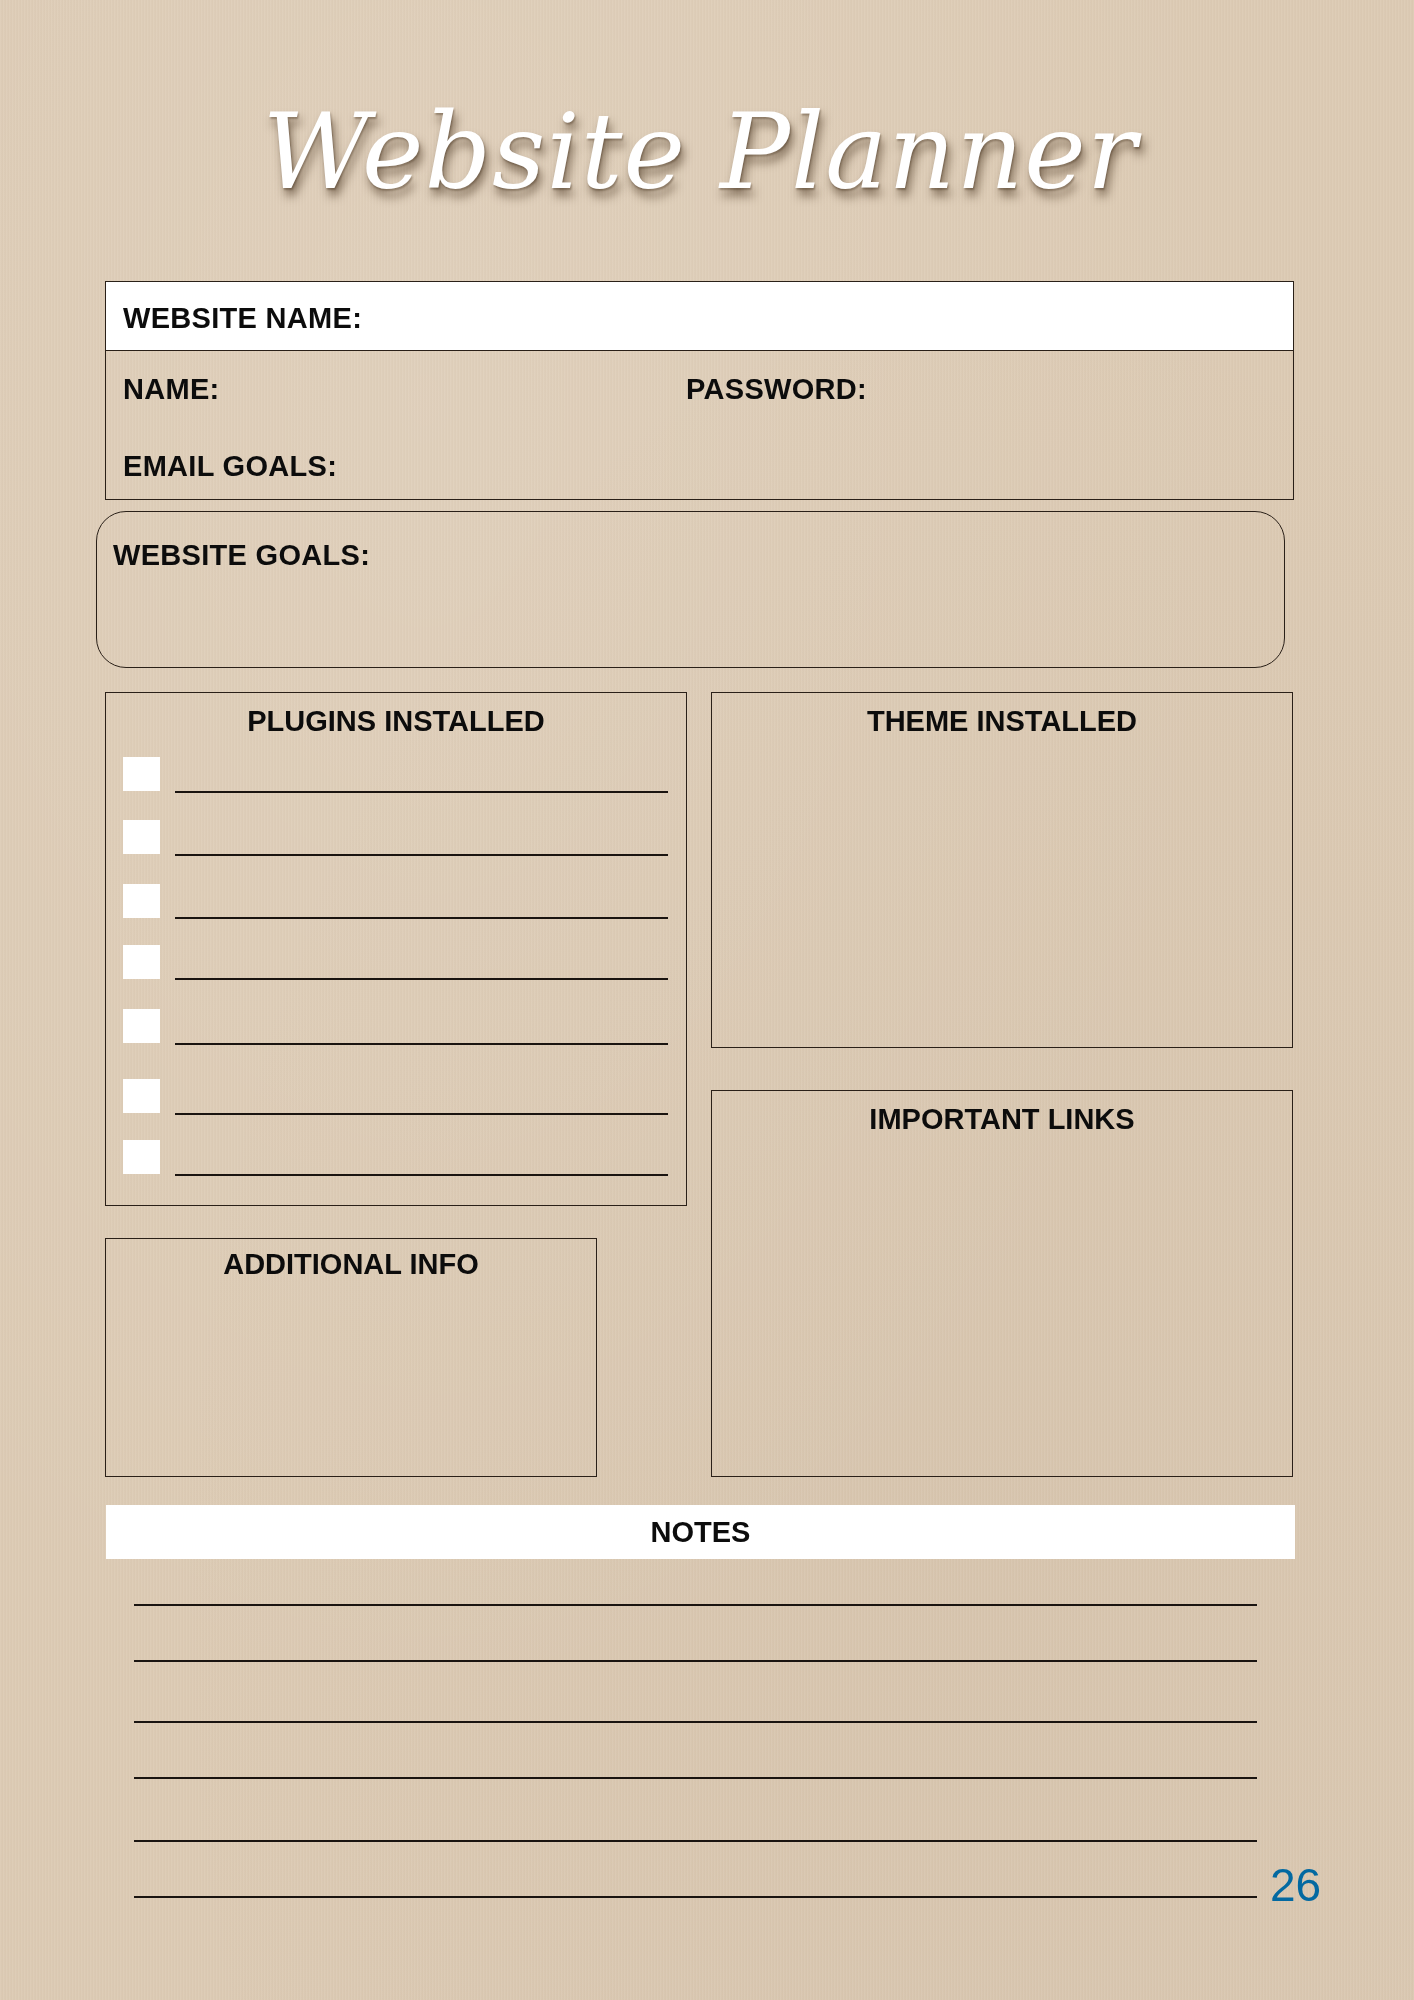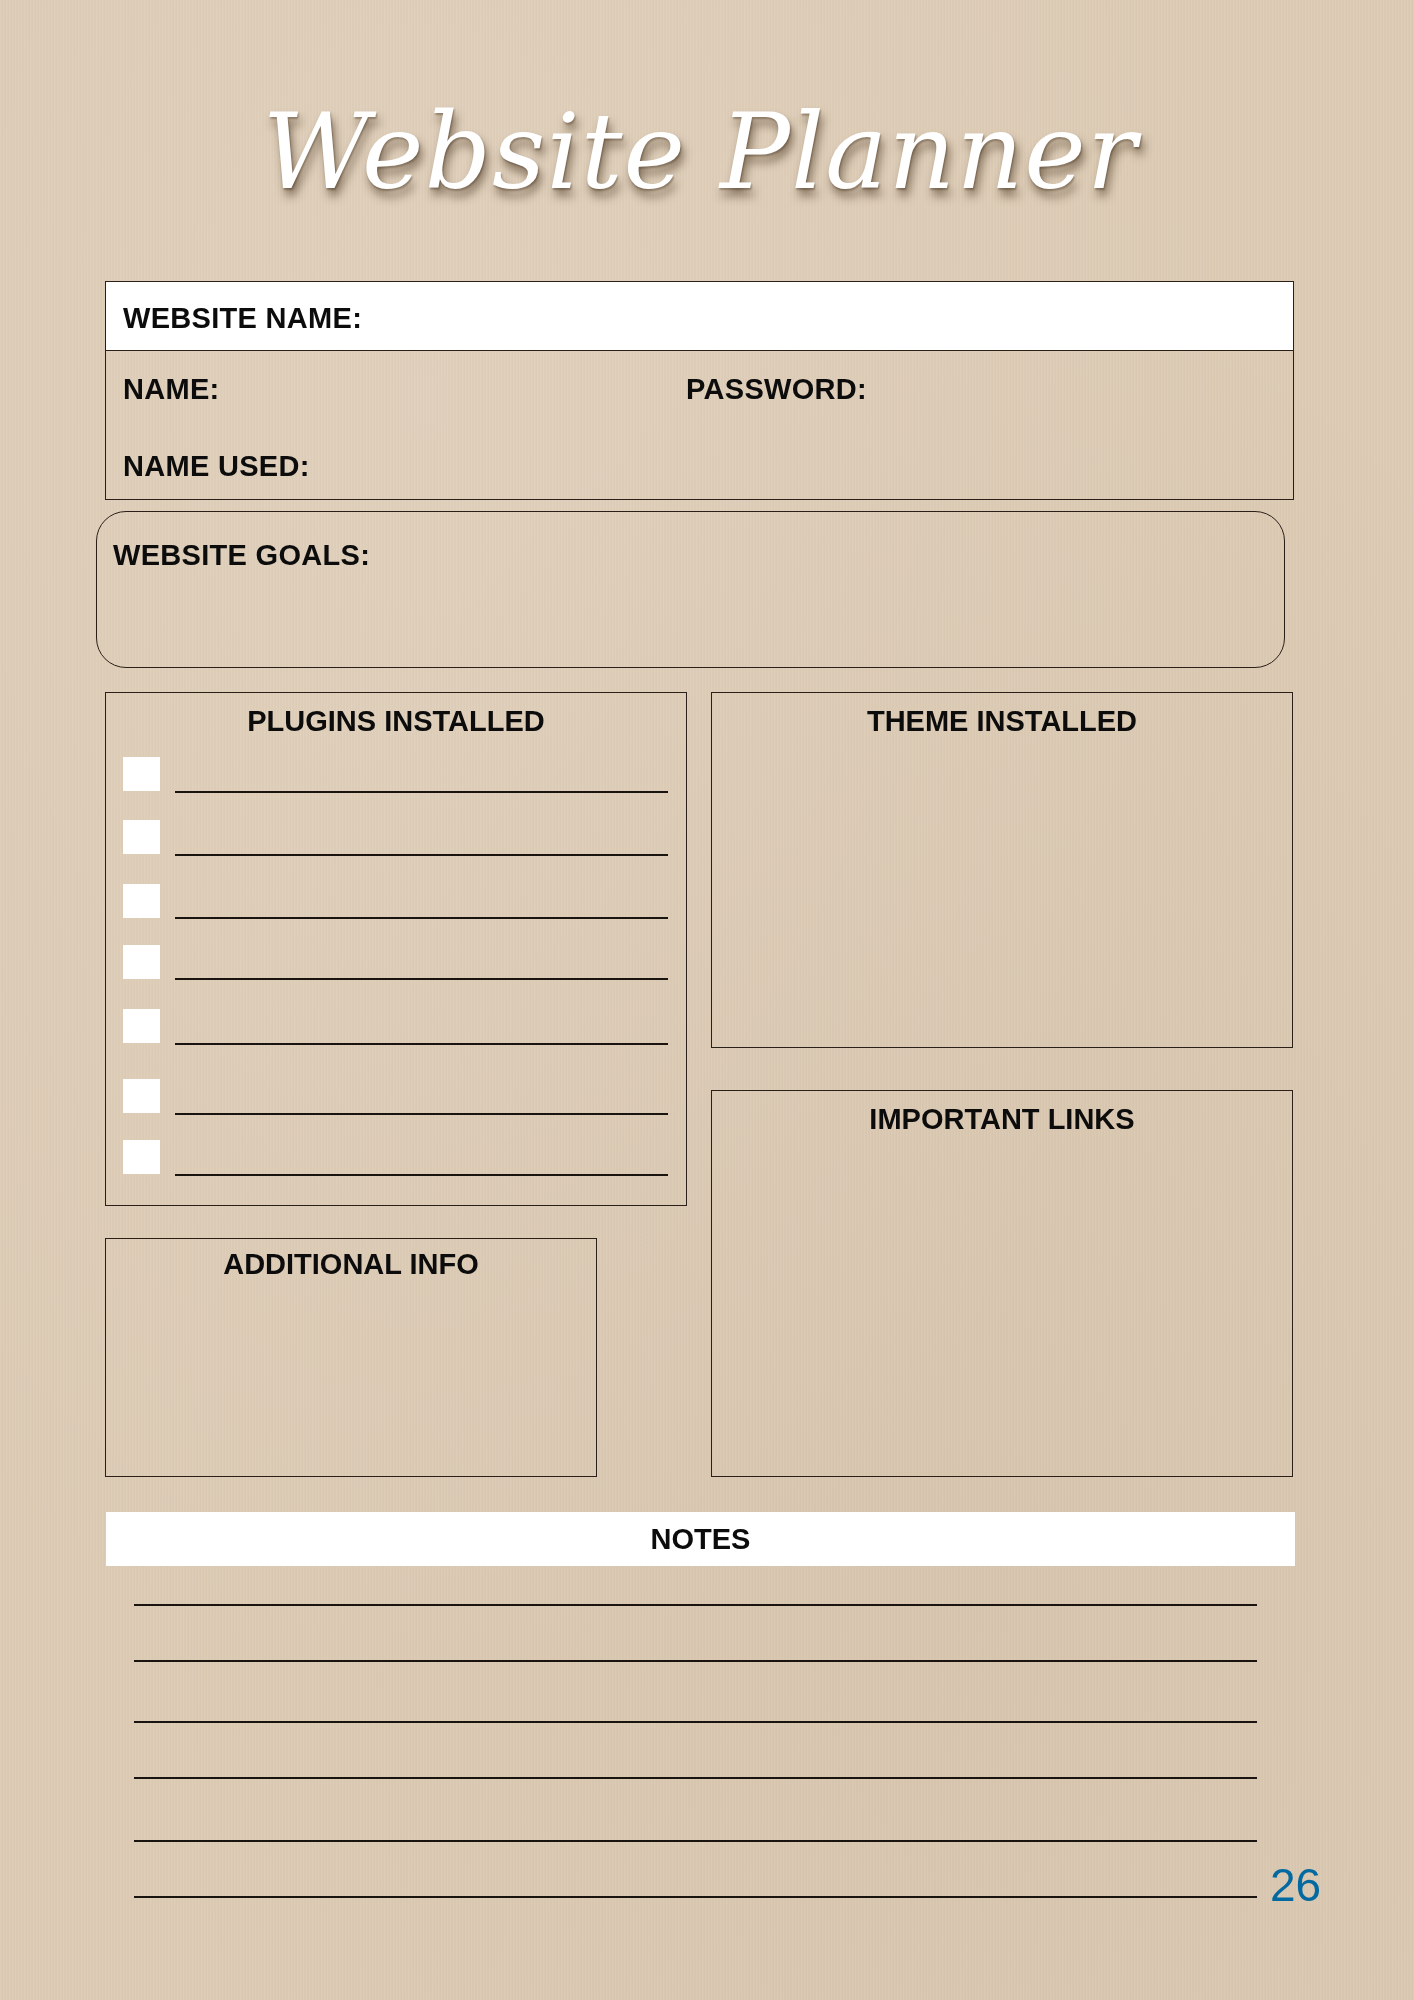--- a/index.html
+++ b/index.html
@@ -41,21 +41,21 @@
 </head>
 <body>
 
 <div class="abs title">Website Planner</div>
 
 <div class="box" style="left:105px; top:269px; width:1189px; height:219px;margin-top:12px;">
   <div class="white-band" style="left:0; top:0; right:0; height:68px; border-bottom:1.5px solid #2a2018;"></div>
   <div class="label" style="left:17px; top:22px;">WEBSITE NAME:</div>
   <div class="label" style="left:17px; top:93px;">NAME:</div>
   <div class="label" style="left:580px; top:93px;">PASSWORD:</div>
-  <div class="label" style="left:17px; top:170px;">NAME USED:</div>
+  <div class="label" style="left:17px; top:170px;">EMAIL GOALS:</div>
   <div class="abs" style="left:130px; top:80px; width:420px; height:50px;"></div>
   <div class="abs" style="left:780px; top:80px; width:400px; height:50px;"></div>
   <div class="abs" style="left:210px; top:155px; width:960px; height:50px;"></div>
 </div>
 
 <div class="box" style="left:96px; top:511px; width:1189px; height:157px;border-radius:30px;">
   <div class="label" style="left:16px; top:29px;">WEBSITE GOALS:</div>
 </div>
 
 <div class="box" style="left:105px; top:692px; width:582px; height:514px;">
@@ -81,21 +81,21 @@
 </div>
 
 <div class="box" style="left:711px; top:1090px; width:582px; height:387px;">
   <div class="heading" style="top:14px;">IMPORTANT LINKS</div>
 </div>
 
 <div class="box" style="left:105px; top:1238px; width:492px; height:239px;">
   <div class="heading" style="top:11px;">ADDITIONAL INFO</div>
 </div>
 
-<div class="white-band" style="left:106px; top:1505px; width:1189px; height:54px;margin-top:7px;">
+<div class="white-band" style="left:106px; top:1505px; width:1189px; height:54px;">
   <div class="heading" style="top:13px;">NOTES</div>
 </div>
 
 <div class="rule" style="left:134px; width:1123px; top:1604px;"></div>
 <div class="rule" style="left:134px; width:1123px; top:1660px;"></div>
 <div class="rule" style="left:134px; width:1123px; top:1721px;"></div>
 <div class="rule" style="left:134px; width:1123px; top:1777px;"></div>
 <div class="rule" style="left:134px; width:1123px; top:1840px;"></div>
 <div class="rule" style="left:134px; width:1123px; top:1896px;"></div>
 

